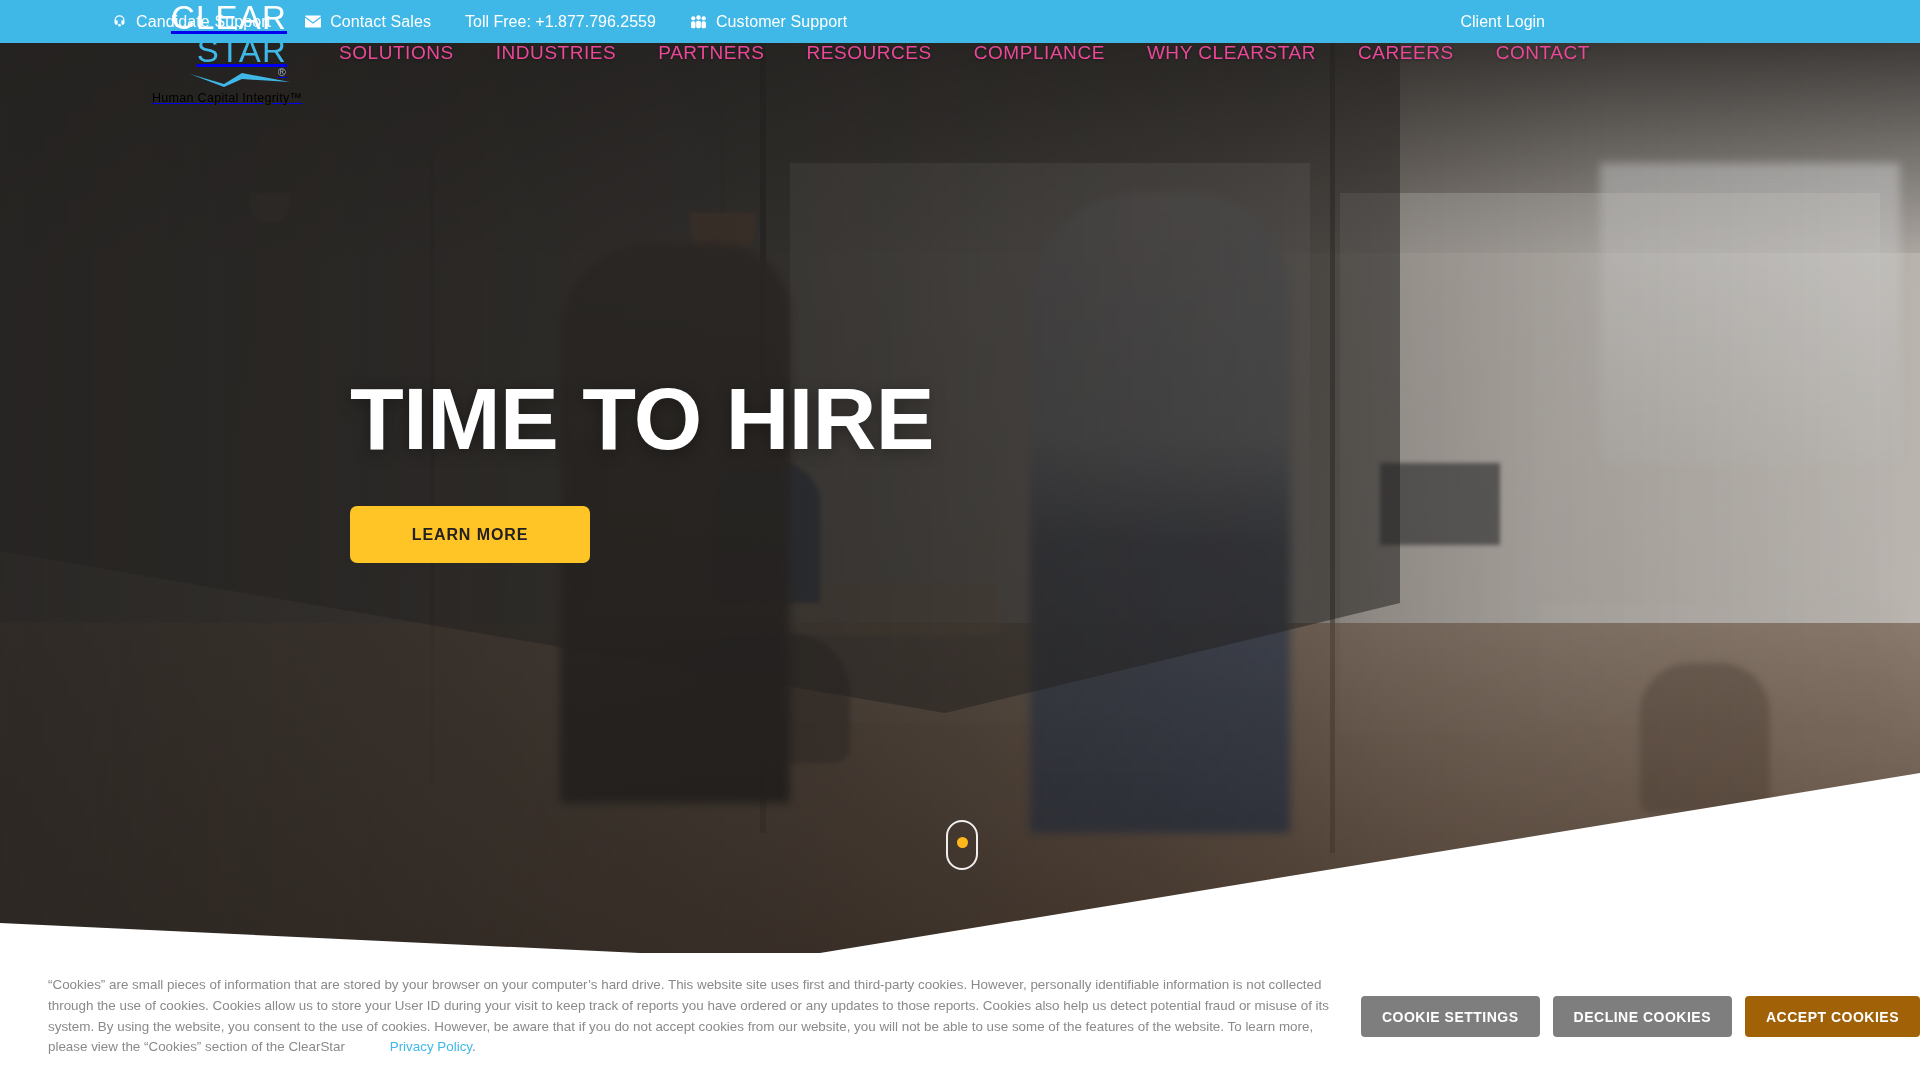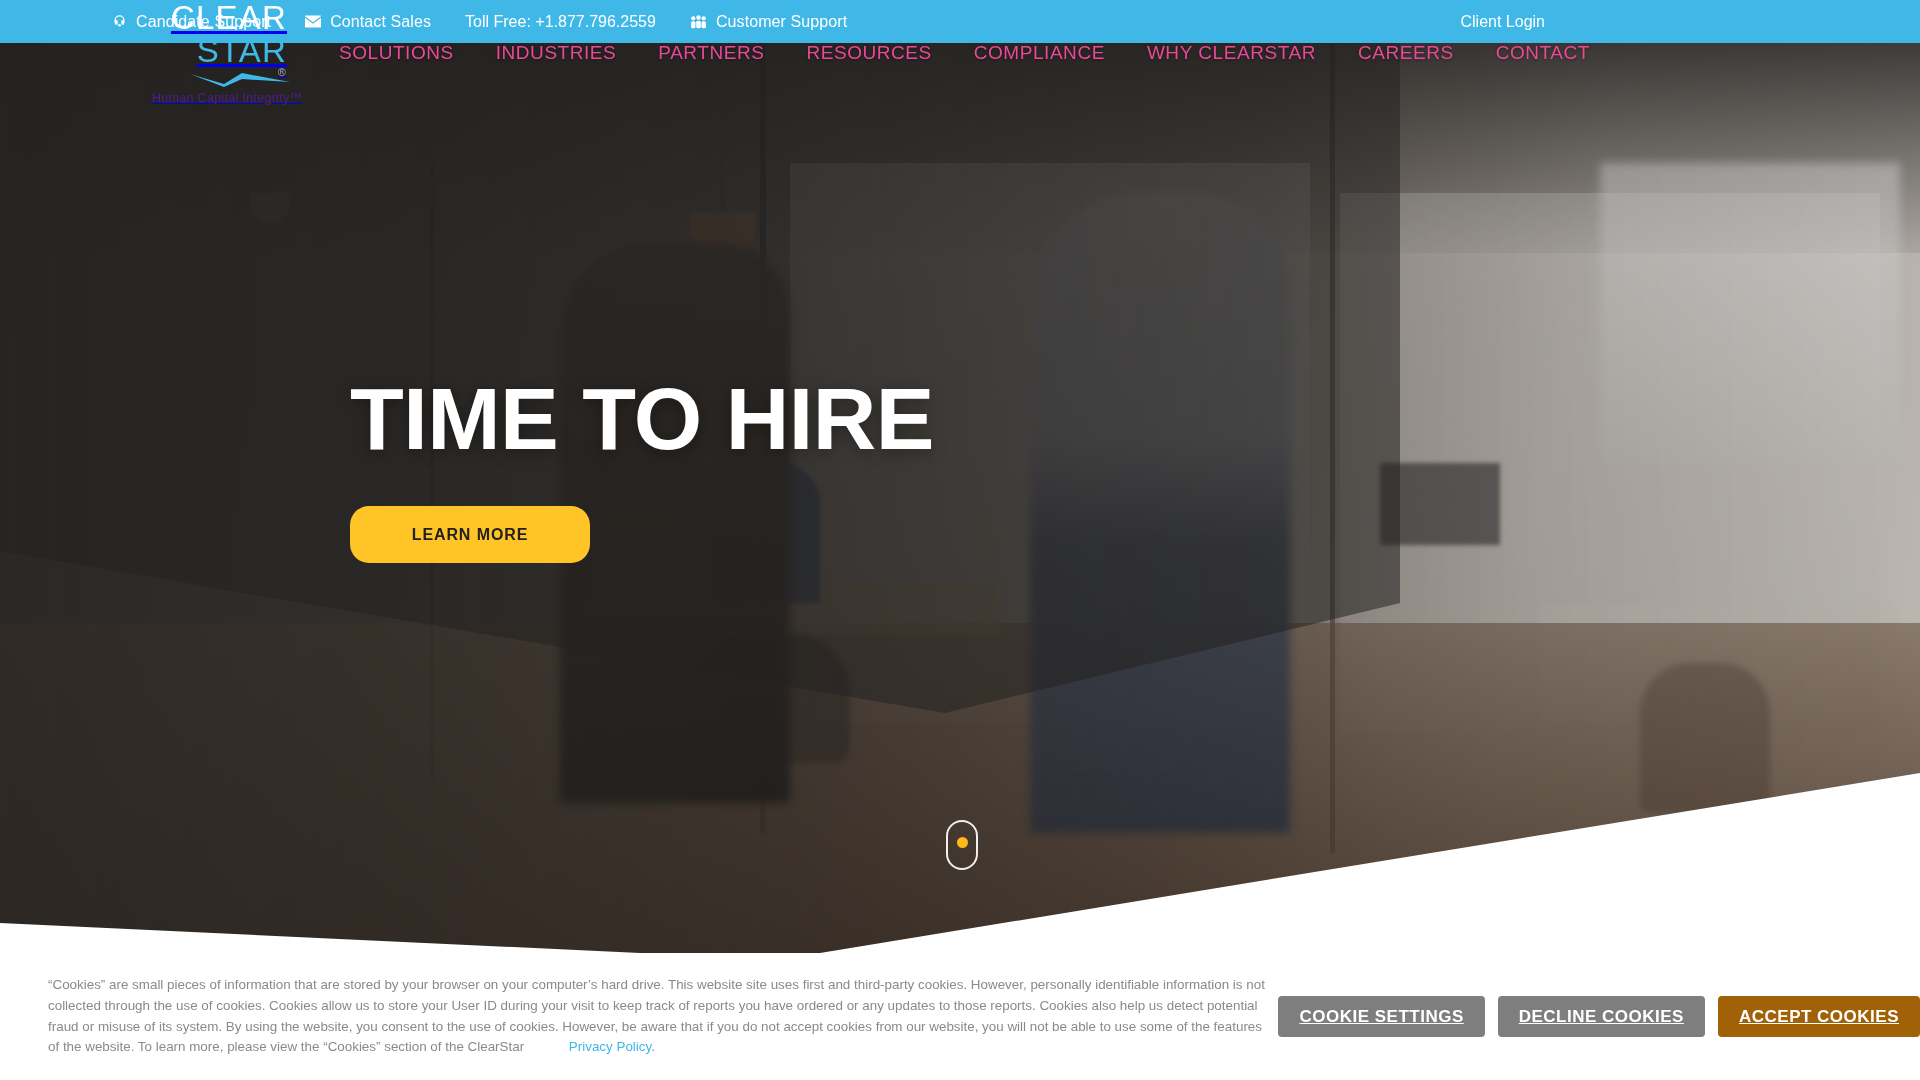--- a/index.html
+++ b/index.html
@@ -170,21 +170,21 @@
     font-family:"Liberation Sans", sans-serif;
     font-size:33px; font-weight:400; letter-spacing:1.2px; line-height:1;
     display:flex; align-items:flex-end;flex-direction:column;
   }
   .logo-clear { color:#ffffff; }
   .logo-star { color:#3FB8E8; }
   .logo-reg { color:#9fb6c2; font-size:11px; vertical-align:super; margin-left:2px; }
   .logo-swoosh { position:relative; height:11px; margin-top:-3px; }
   .logo-swoosh svg { position:absolute; left:78px; top:-4px; }
   .logo-tag {
-    color:#4c1d95; font-size:12.5px; letter-spacing:.3px;
+    color:#000000; font-size:12.5px; letter-spacing:.3px;
     margin-top:5px; margin-left:40px; white-space:nowrap;
   }
   .nav { display:flex; align-items:center; margin-left:52px; }
   .nav a {
     color:#ec4899; font-size:19px; letter-spacing:.55px;
     text-decoration:none; margin-right:42px; white-space:nowrap;
     text-shadow: 0 1px 3px rgba(0,0,0,.35);
   }
 
   
@@ -196,21 +196,21 @@
   .headline {
     color:#ffffff; font-size:88px; font-weight:700; letter-spacing:-.5px;
     line-height: 1.08; margin-top:16px; white-space:nowrap;
     text-shadow:0 3px 16px rgba(0,0,0,.35);
   }
   .cta {
     display:inline-flex; align-items:center; justify-content:center;
     margin-top:40px; width:240px; height:57px;
     background:#FFC425; color:#23211f;
     font-size:16px; font-weight:700; letter-spacing:.9px;
-    border:none; border-radius:19px; cursor:pointer;
+    border:none; border-radius:7px; cursor:pointer;
   }
 
   
   .scroll-ind {
     position:absolute; left:946px; top:820px; width:32px; height:50px;
     border:2.5px solid rgba(255,255,255,.92); border-radius:17px; z-index:11;
     display:flex; justify-content:center; cursor:pointer;
   }
   .scroll-ind .dot {
     width:11px; height:11px; border-radius:50%; background:#FFB71B; margin-top:15px;
@@ -223,22 +223,22 @@
     display:flex; align-items:center;
   }
   .cookie-text {
     margin-left:48px; width:1340px;
     color:#8a8a8a; font-size:13.4px; line-height:1.55;
   }
   .cookie-text a { color:#3FB8E8; text-decoration:none;padding-left:41px; }
   .cookie-btns { display:flex; align-items:center; gap:13px; margin-left:12px; }
   .cbtn {
     height:41px; padding:7px 21px; border:none; border-radius:4px; cursor:pointer;
-    color:#ffffff; font-size:17px; font-weight:700; letter-spacing:.5px;
-    white-space:nowrap; font-family:"Liberation Sans", sans-serif;text-decoration:underline;
+    color:#ffffff; font-size:14px; font-weight:700; letter-spacing:.5px;
+    white-space:nowrap; font-family:"Liberation Sans", sans-serif;
   }
   .cbtn.grey { background:#7e7e7e; }
   .cbtn.blue { background:#a16207; }
 </style>
 </head>
 <body>
 
 <div class="hero">
   <div class="photo">
     <div class="base"></div>

